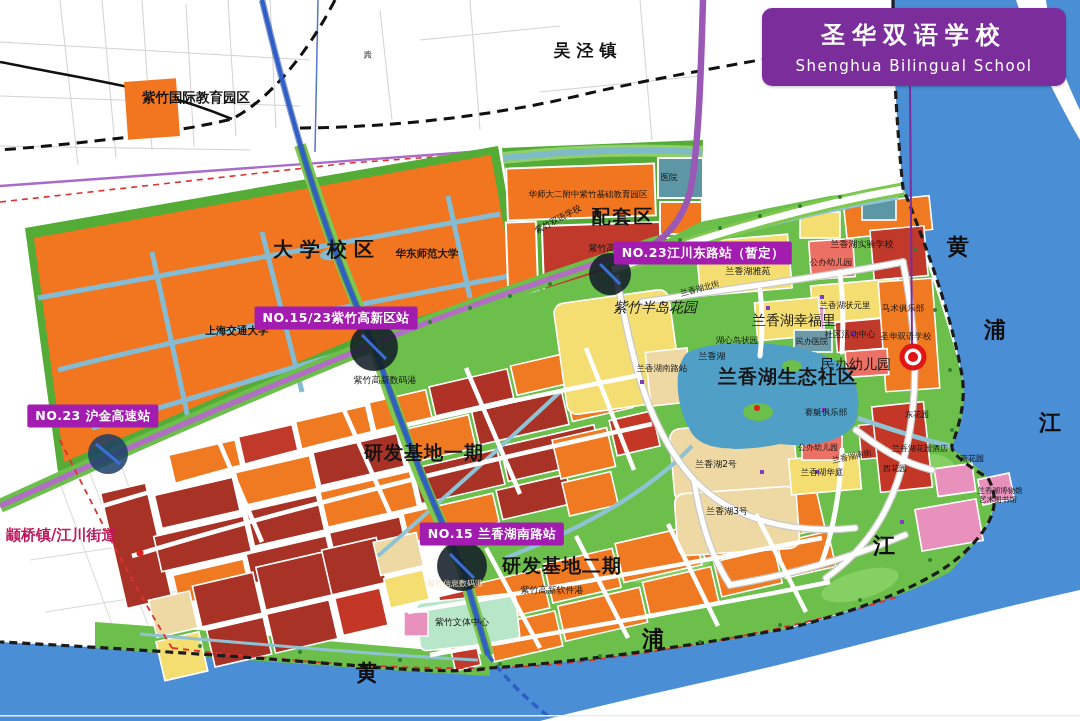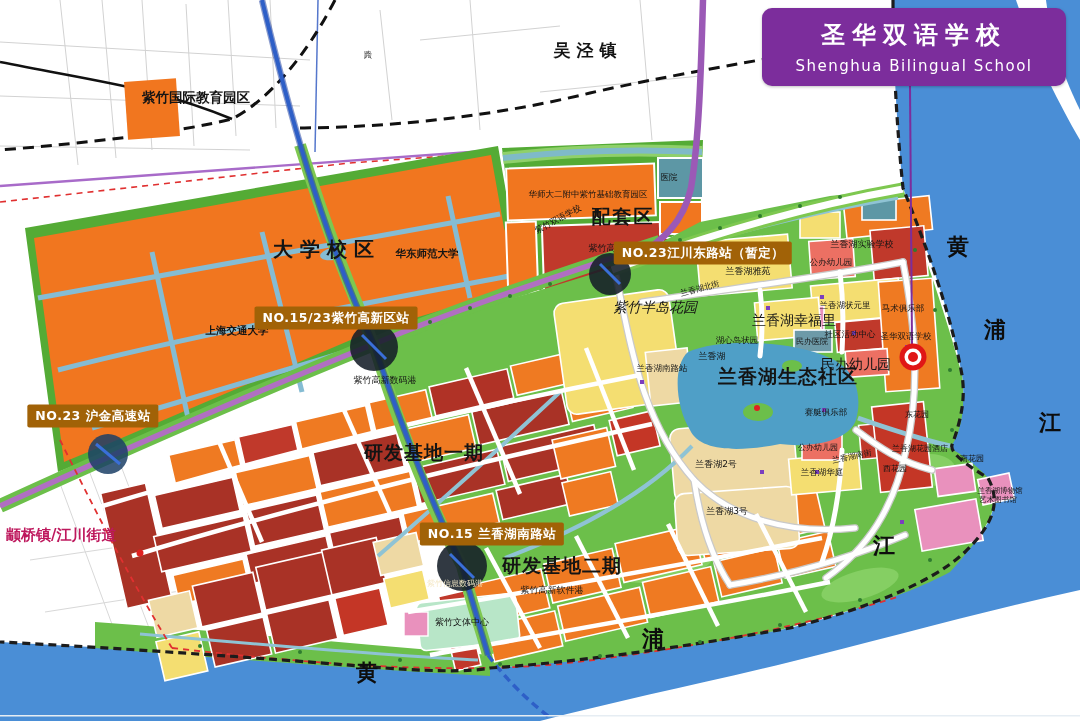--- a/index.html
+++ b/index.html
@@ -3,21 +3,21 @@
 <meta charset="utf-8">
 <style>
   html,body{margin:0;padding:0;background:#fff;}
   #stage{position:relative;width:1080px;height:721px;overflow:hidden;background:#fff;
          font-family:"DejaVu Sans","Liberation Sans",sans-serif;}
   #map-svg{position:absolute;left:0;top:0;}
   .lbl{position:absolute;transform:translate(-50%,-50%);white-space:nowrap;color:#141414;
        font-family:"DejaVu Sans","Liberation Sans",sans-serif;line-height:1;z-index:3;}
   .big{font-weight:bold;}
   .badge{position:absolute;transform:translate(-50%,-50%);white-space:nowrap;z-index:5;
-         background:#a16207;color:#fff;font-weight:bold;font-size:12.5px;
+         background:#a21caf;color:#fff;font-weight:bold;font-size:12.5px;
          padding:3px 8px;border-radius:2px;letter-spacing:0.5px;}
   #banner{position:absolute;left:762px;top:8px;width:304px;height:78px;z-index:6;
           background:#7c2d9c;border-radius:10px;color:#fff;text-align:center;
           box-shadow:0 1px 3px rgba(0,0,0,.25);}
   #banner .zh{font-size:24px;font-weight:bold;letter-spacing:7px;margin-top:11px;}
   #banner .en{font-size:15px;letter-spacing:1.5px;margin-top:6px;}
   #watermark{position:absolute;right:8px;top:680px;z-index:6;font-size:25px;font-weight:bold;
              color:#17293c;letter-spacing:2px;
              text-shadow:-1px -1px 0 #fff,1px -1px 0 #fff,-1px 1px 0 #fff,1px 1px 0 #fff,0 2px 2px rgba(0,0,0,.25);}
   .riverchar{font-size:22px;font-weight:bold;color:#0d0d0d;}

